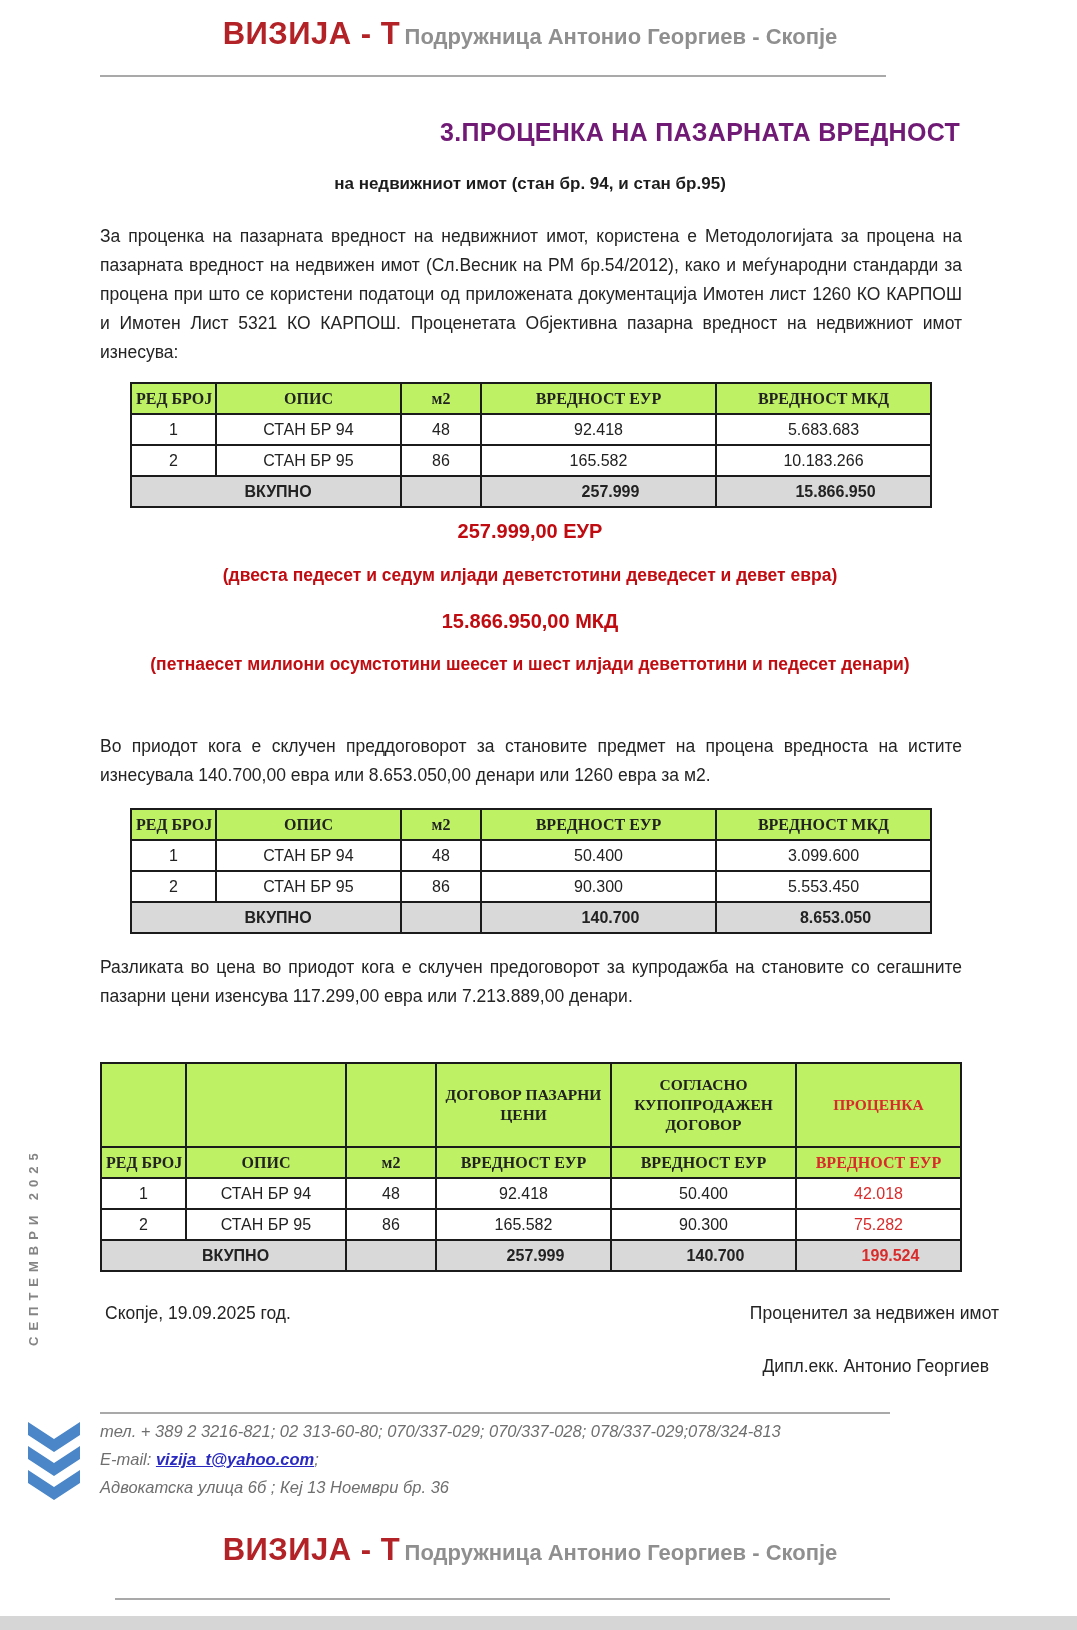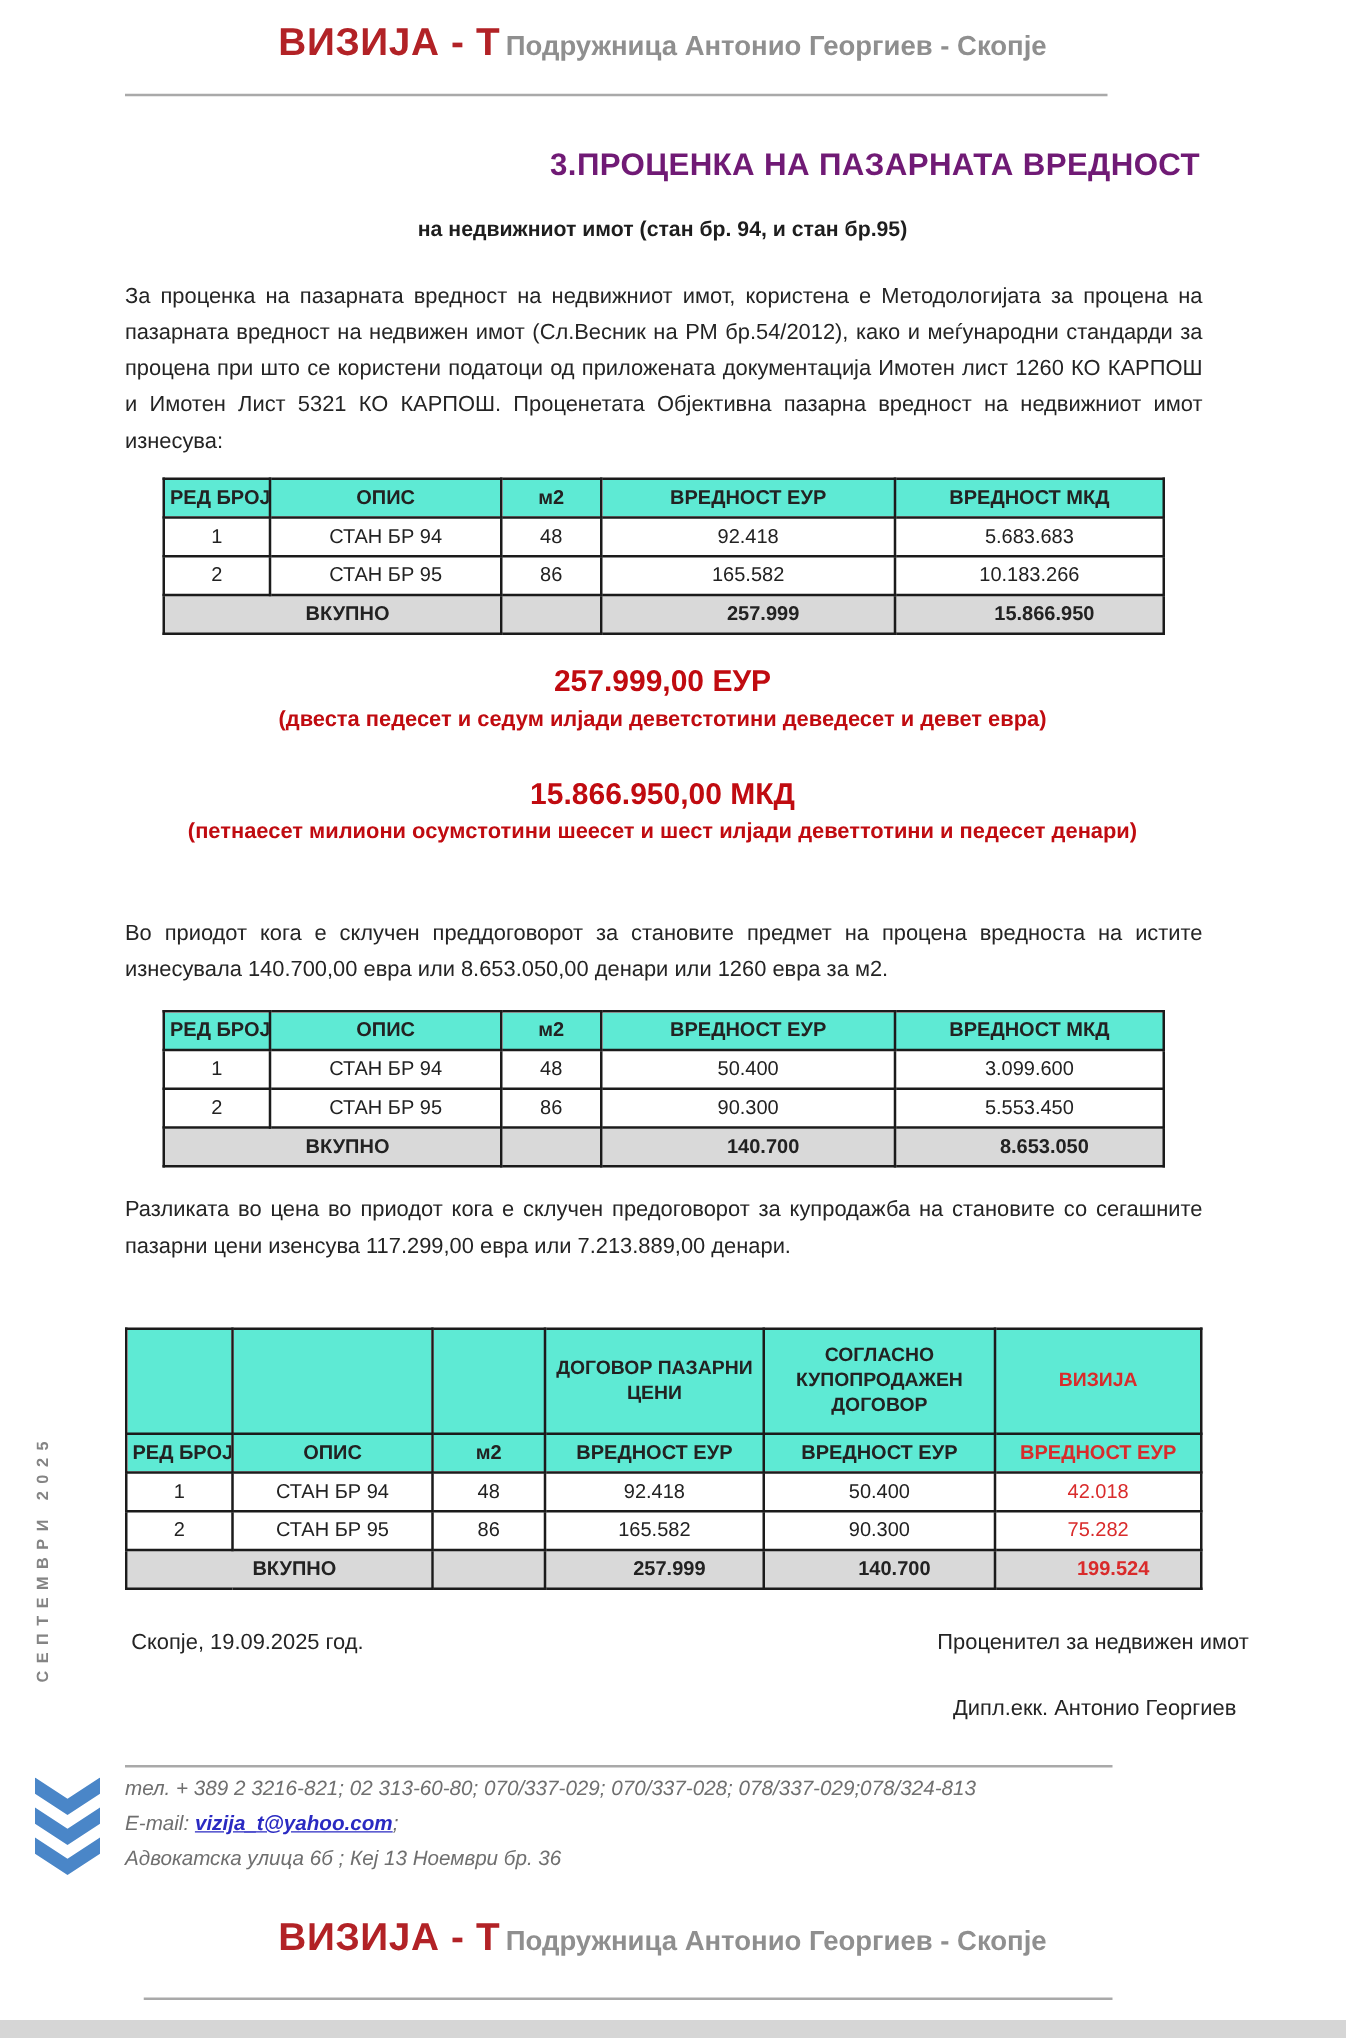--- a/index.html
+++ b/index.html
@@ -19,29 +19,29 @@
   
   .doc-title{left:100px;top:118px;width:860px;text-align:right;font-size:25px;font-weight:bold;color:#701a75;letter-spacing:.3px;}
   .doc-subtitle{left:100px;top:174px;width:860px;text-align:center;font-size:17px;font-weight:bold;color:#1d1d1d;}
   
   .para{left:100px;width:862px;font-size:17.5px;line-height:29px;text-align:justify;color:#242424;}
   .p1{top:222px;}
   .p2{top:732px;}
   .p3{top:953px;}
   
   .redline{left:100px;width:860px;text-align:center;color:#c00b10;font-weight:bold;}
-  .redline.amount{font-size:24px;margin-top:12px;}
+  .redline.amount{font-size:20px;}
   .redline.words{font-size:17.5px;}
   
   table.val{border-collapse:collapse;table-layout:fixed;position:absolute;background:#fff;}
   table.val th,table.val td{
     border:2px solid #1b1b1b;font-size:16px;text-align:center;
     height:27px;padding:1px 4px;overflow:hidden;white-space:nowrap;
   }
-  table.val th{background:#5eead4;font-weight:bold;}
+  table.val th{background:#bef264;font-weight:bold;font-family:Liberation Serif, serif;}
   table.val tr.total td{background:#d9d9d9;font-weight:bold;padding-left:28px;}
   table.diff tr.group th{height:80px;font-size:15.5px;white-space:normal;line-height:20px;}
   th.blue{background:#b9cce4;}
   th.ghost{background:#fff;border:1px solid #cccccc;}
   .red-text{color:#d92b2b !important;}
   td.red-val{color:#d92b2b;text-align:right;padding-right:5px;font-weight:500;}
   
   .signoff-date{left:105px;top:1303px;font-size:17.5px;color:#242424;}
   .signoff-right{right:78px;top:1303px;font-size:17.5px;color:#242424;text-align:left;}
   .signoff-name{right:88px;top:1356px;font-size:17.5px;color:#242424;}
@@ -173,21 +173,21 @@
         <col style="width:185px">
         <col style="width:165px">
       </colgroup>
     <thead>
       <tr class="group">
         <th class="ghost"></th>
         <th class="ghost"></th>
         <th class="ghost"></th>
         <th class="blue">ДОГОВОР ПАЗАРНИ ЦЕНИ</th>
         <th class="blue">СОГЛАСНО КУПОПРОДАЖЕН ДОГОВОР</th>
-        <th class="blue red-text">ВИЗИЈА</th>
+        <th class="blue red-text">ПРОЦЕНКА</th>
       </tr>
       <tr>
         <th>РЕД БРОЈ</th>
         <th>ОПИС</th>
         <th>м2</th>
         <th>ВРЕДНОСТ ЕУР</th>
         <th>ВРЕДНОСТ ЕУР</th>
         <th class="red-text">ВРЕДНОСТ ЕУР</th>
       </tr>
     </thead>

